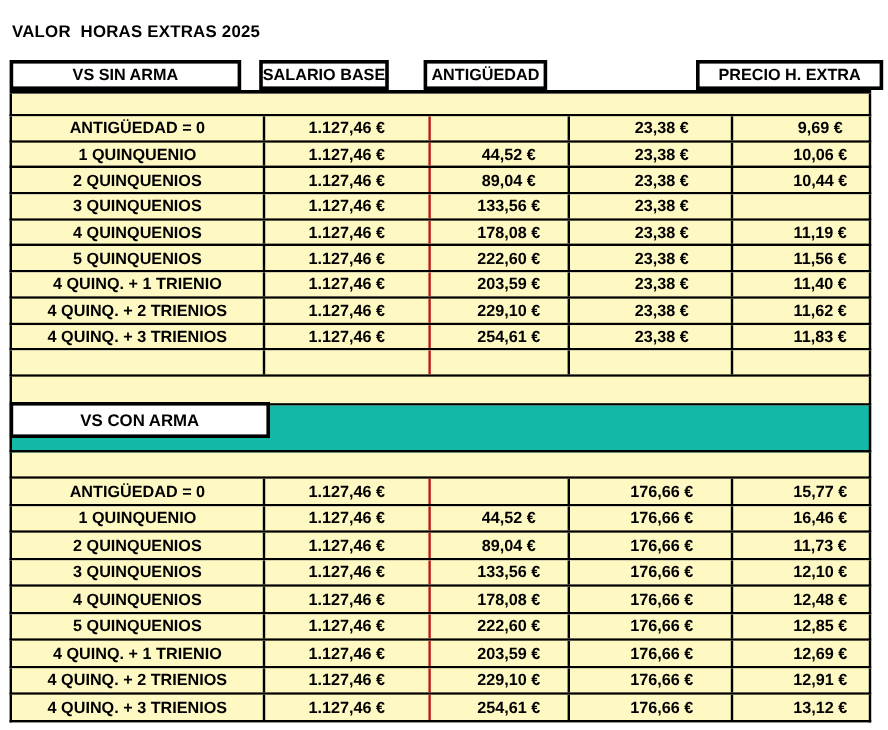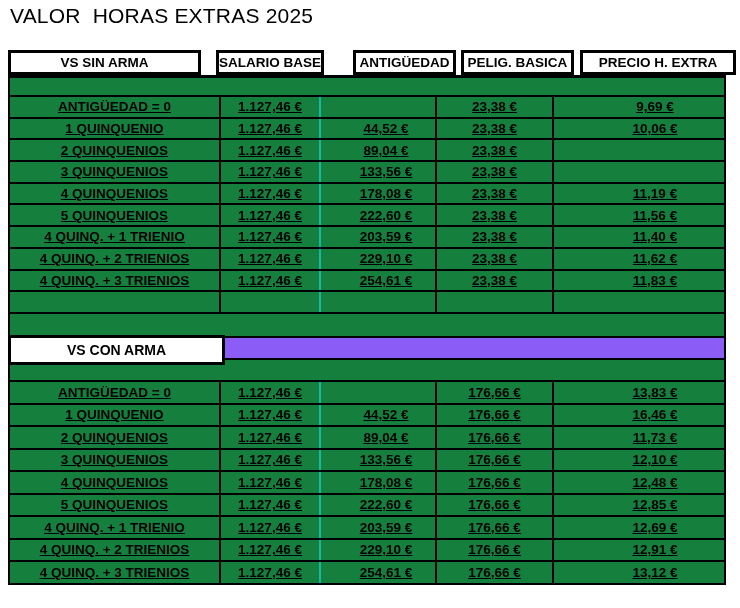--- a/index.html
+++ b/index.html
@@ -5,86 +5,85 @@
   html, body { margin: 0; padding: 0; }
   body {
     width: 740px; height: 608px;
     background: #ffffff;
     color: #000000;
     font-family: "Liberation Sans", sans-serif;
     position: relative;
     overflow: hidden;
   }
   .title {
-    position: absolute; left: 10px; top: 4px;
-    font-size: 21px; font-weight: normal;
+    position: absolute; left: 10px; top: 18px;
+    font-size: 14px; font-weight: bold;
     white-space: pre; letter-spacing: 0.2px;
   }
   .tbl { position: absolute; left: 8px; top: 50px; width: 718px; text-align: right; }
 
   
   .hdr { position: relative; height: 28px; border-bottom: 3px solid #000; box-sizing: border-box; }
   .hdr-box {
     position: absolute; top: 0; height: 25px;
     border: 3px solid #000; box-sizing: border-box; background: #fff;
     display: flex; align-items: center; justify-content: center;
     font-weight: bold; font-size: 13.5px; white-space: nowrap;
   }
   .b0 { left: 0;     width: 193px; }
   .b1 { left: 208px; width: 108px; }
   .b2 { left: 345px; width: 103px; }
   .b3 { left: 453px; width: 113px; }
   .b4 { left: 572px; width: 156px; }
 
   
   .row {
-    display: flex; box-sizing: border-box; background: #15803d;
-    border-left: 2px solid #000; border-right: 2px solid #000; border-bottom: 2px solid #000; text-decoration: underline;
+    display: flex; box-sizing: border-box; background: #fef9c3;
+    border-left: 2px solid #000; border-right: 2px solid #000; border-bottom: 2px solid #000;
   }
   .cell {
     box-sizing: border-box; display: flex; align-items: center; justify-content: center;
     font-weight: bold; font-size: 13.5px; white-space: nowrap; overflow: hidden;
   }
   .c0 { width: 211px; border-right: 2px solid #000; }
-  .c1 { width: 100px; border-right: 2px solid #14b8a6; }
+  .c1 { width: 138px; border-right: 2px solid #b91c1c; }
   .c2 { width: 116px; border-right: 2px solid #000; padding-left: 16px; }
-  .c3 { width: 117px; border-right: 2px solid #000; }
+  .c3 { width: 117px; border-right: 2px solid #000; margin-left: 19px; }
   .c4 { flex: 1; margin-left: 32px; }
 
   .spacer-a { height: 19px; }
   #body1 .row { height: 21.7px; }
   #body1 .row.empty-row { height: 22px; }
   .gap-row { height: 24px; }
   .spacer-b { height: 22px; }
   #body2 .row { height: 22.5px; }
 
   
   .conarma-row {
-    position: relative; height: 22px; box-sizing: border-box; background: #8b5cf6;
+    position: relative; height: 39px; box-sizing: border-box; background: #14b8a6;
     border-left: 2px solid #000; border-right: 2px solid #000; border-bottom: 2px solid #000;
   }
   .conarma-box {
     position: absolute; left: -2px; top: -3px; width: 217px; height: 30px;
     border: 3px solid #000; box-sizing: border-box; background: #fff;
     display: flex; align-items: center; justify-content: center;
     font-weight: bold; font-size: 14px;
   }
 </style>
 </head>
 <body>
 
 <div class="title">VALOR  HORAS EXTRAS 2025</div>
 
 <div class="tbl">
 
   <div class="hdr">
     <div class="hdr-box b0">VS SIN ARMA</div>
     <div class="hdr-box b1">SALARIO BASE</div>
     <div class="hdr-box b2">ANTIGÜEDAD</div>
-    <div class="hdr-box b3">PELIG. BASICA</div>
     <div class="hdr-box b4">PRECIO H. EXTRA</div>
   </div>
 
   <div class="row spacer-a"></div>
 
   <div id="body1">
       <div class="row">
         <div class="cell c0">ANTIGÜEDAD = 0</div>
         <div class="cell c1">1.127,46 €</div>
         <div class="cell c2"></div>
@@ -96,20 +95,21 @@
         <div class="cell c1">1.127,46 €</div>
         <div class="cell c2">44,52 €</div>
         <div class="cell c3">23,38 €</div>
         <div class="cell c4">10,06 €</div>
       </div>
       <div class="row">
         <div class="cell c0">2 QUINQUENIOS</div>
         <div class="cell c1">1.127,46 €</div>
         <div class="cell c2">89,04 €</div>
         <div class="cell c3">23,38 €</div>
+        <div class="cell c4">10,44 €</div>
       </div>
       <div class="row">
         <div class="cell c0">3 QUINQUENIOS</div>
         <div class="cell c1">1.127,46 €</div>
         <div class="cell c2">133,56 €</div>
         <div class="cell c3">23,38 €</div>
       </div>
       <div class="row">
         <div class="cell c0">4 QUINQUENIOS</div>
         <div class="cell c1">1.127,46 €</div>
@@ -161,21 +161,21 @@
   </div>
 
   <div class="row spacer-b"></div>
 
   <div id="body2">
       <div class="row">
         <div class="cell c0">ANTIGÜEDAD = 0</div>
         <div class="cell c1">1.127,46 €</div>
         <div class="cell c2"></div>
         <div class="cell c3">176,66 €</div>
-        <div class="cell c4">13,83 €</div>
+        <div class="cell c4">15,77 €</div>
       </div>
       <div class="row">
         <div class="cell c0">1 QUINQUENIO</div>
         <div class="cell c1">1.127,46 €</div>
         <div class="cell c2">44,52 €</div>
         <div class="cell c3">176,66 €</div>
         <div class="cell c4">16,46 €</div>
       </div>
       <div class="row">
         <div class="cell c0">2 QUINQUENIOS</div>

